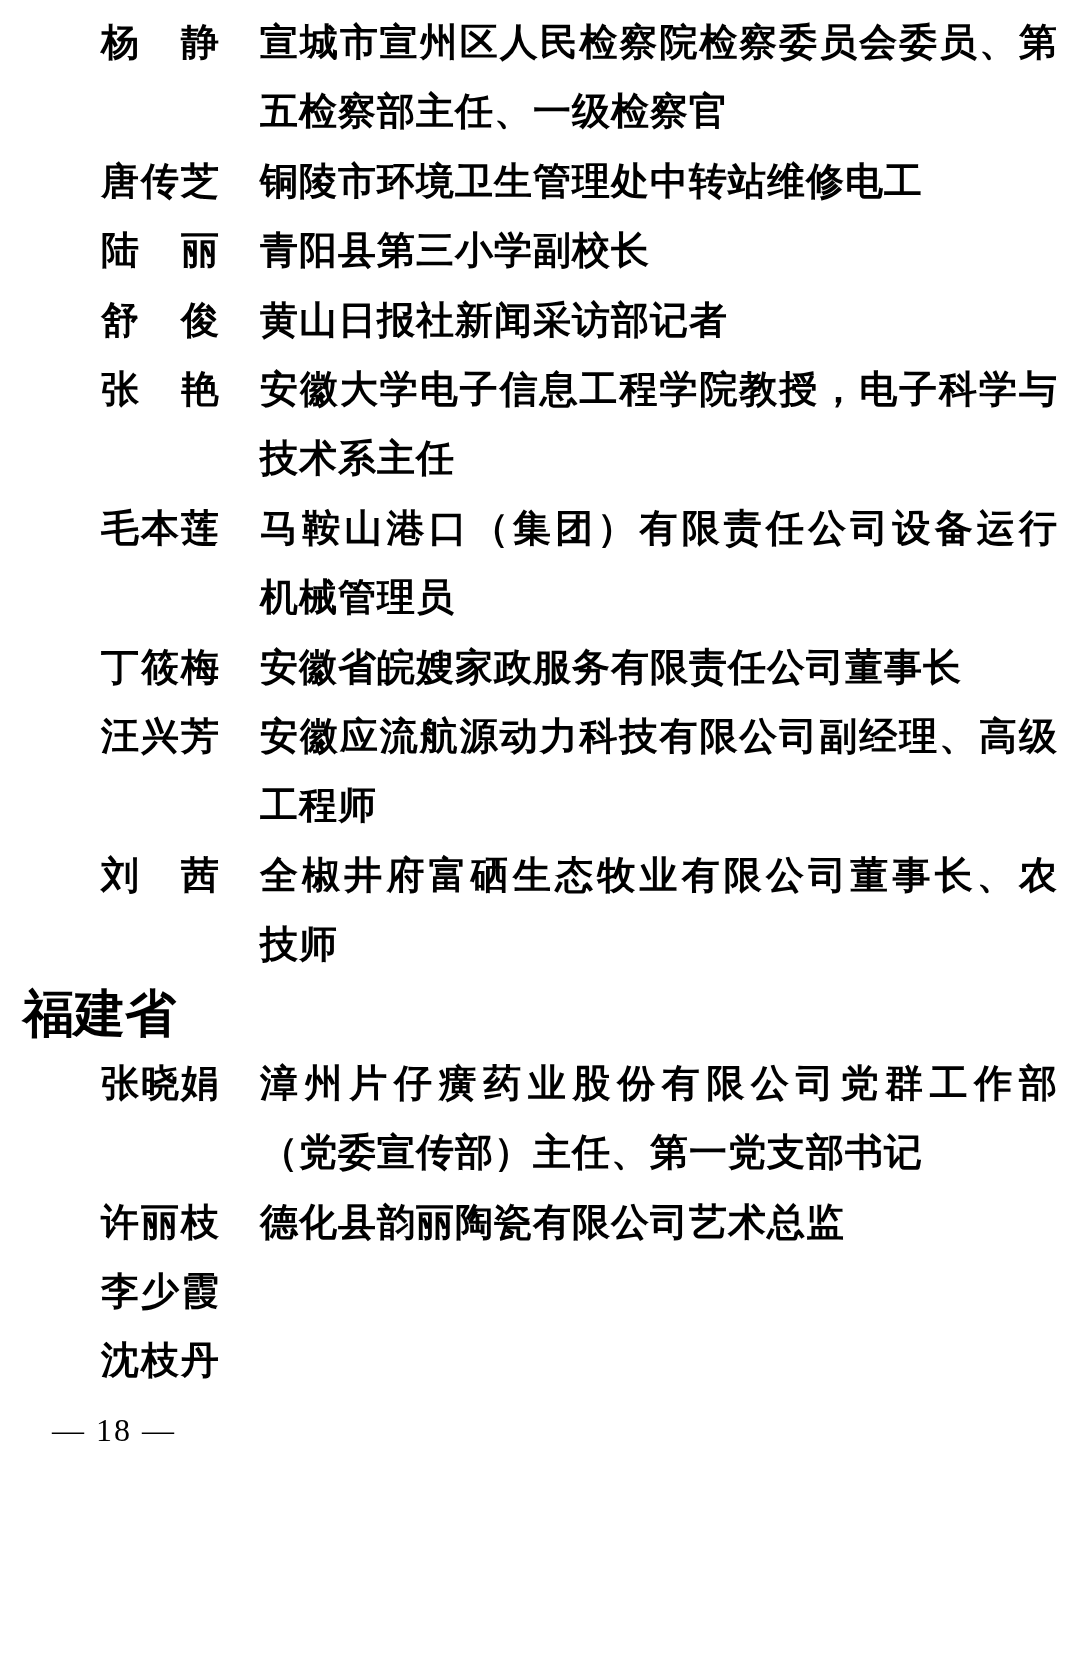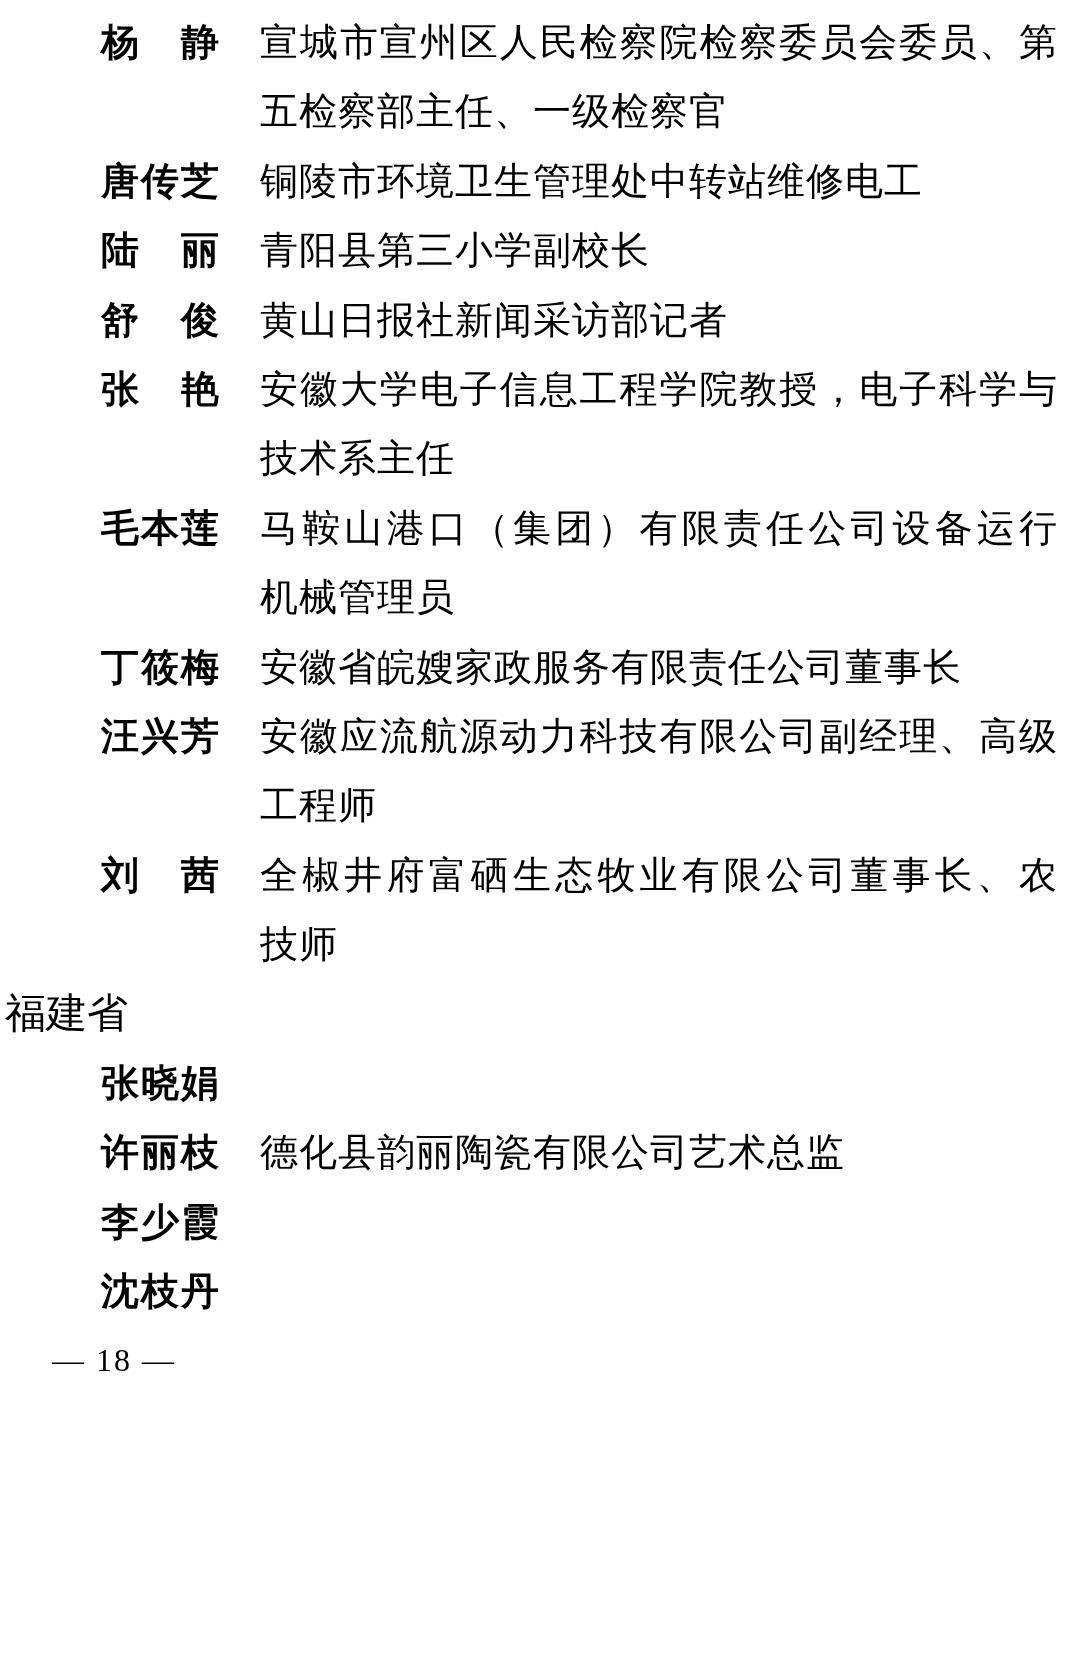--- a/index.html
+++ b/index.html
@@ -38,37 +38,38 @@
   .desc-cell {
     margin-left: 41px;
     width: 797px;
   }
   .dline {
     height: 69.4px;
     line-height: 69.4px;
     font-size: 38px;
     letter-spacing: 1px;
     white-space: nowrap;
+    font-weight: bold;
   }
   .dline.j {
     white-space: normal;
     text-align: justify;
     text-align-last: justify;
     letter-spacing: 0;
   }
   .dline.tight {
     letter-spacing: -1px;
   }
   .section-header {
     height: 69.4px;
     line-height: 69.4px;
-    padding-left: 5px;
+    padding-left: 23px;
     font-family: "Liberation Sans", "DejaVu Sans", sans-serif;
-    font-weight: normal;
-    font-size: 41px;
+    font-weight: bold;
+    font-size: 51px;
   }
   .page-footer {
     height: 69.4px;
     line-height: 69.4px;
     padding-left: 52px;
     font-size: 32px;
     letter-spacing: 2px;
   }
 </style>
 </head>
@@ -142,20 +143,24 @@
     <div class="desc-cell">
       <div class="dline j">全椒井府富硒生态牧业有限公司董事长、农</div>
       <div class="dline">技师</div>
     </div>
   </div>
 
   <div class="section-header">福建省</div>
 
   <div class="entry">
     <div class="name-cell">张晓娟</div>
+    <div class="desc-cell">
+      <div class="dline j">漳州片仔癀药业股份有限公司党群工作部</div>
+      <div class="dline">（党委宣传部）主任、第一党支部书记</div>
+    </div>
   </div>
 
   <div class="entry">
     <div class="name-cell">许丽枝</div>
     <div class="desc-cell">
       <div class="dline">德化县韵丽陶瓷有限公司艺术总监</div>
     </div>
   </div>
 
   <div class="entry">

